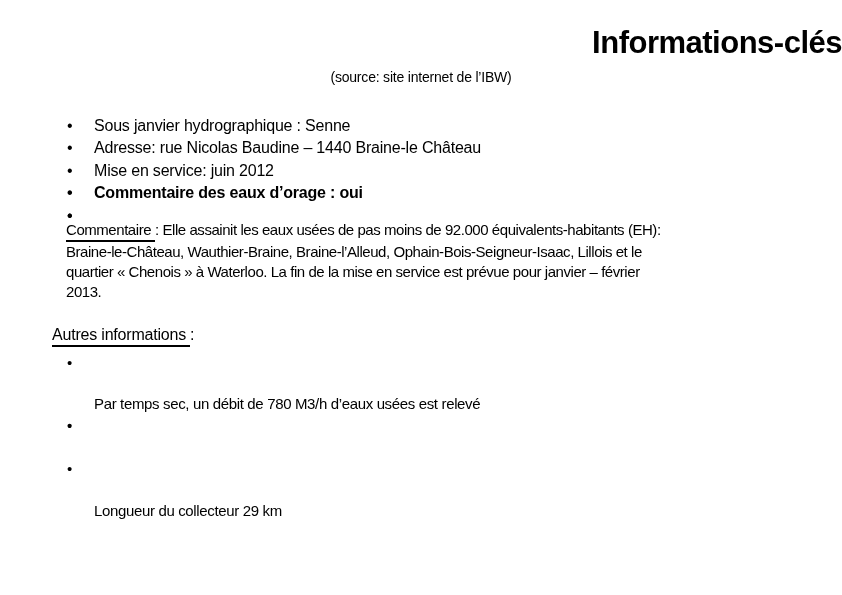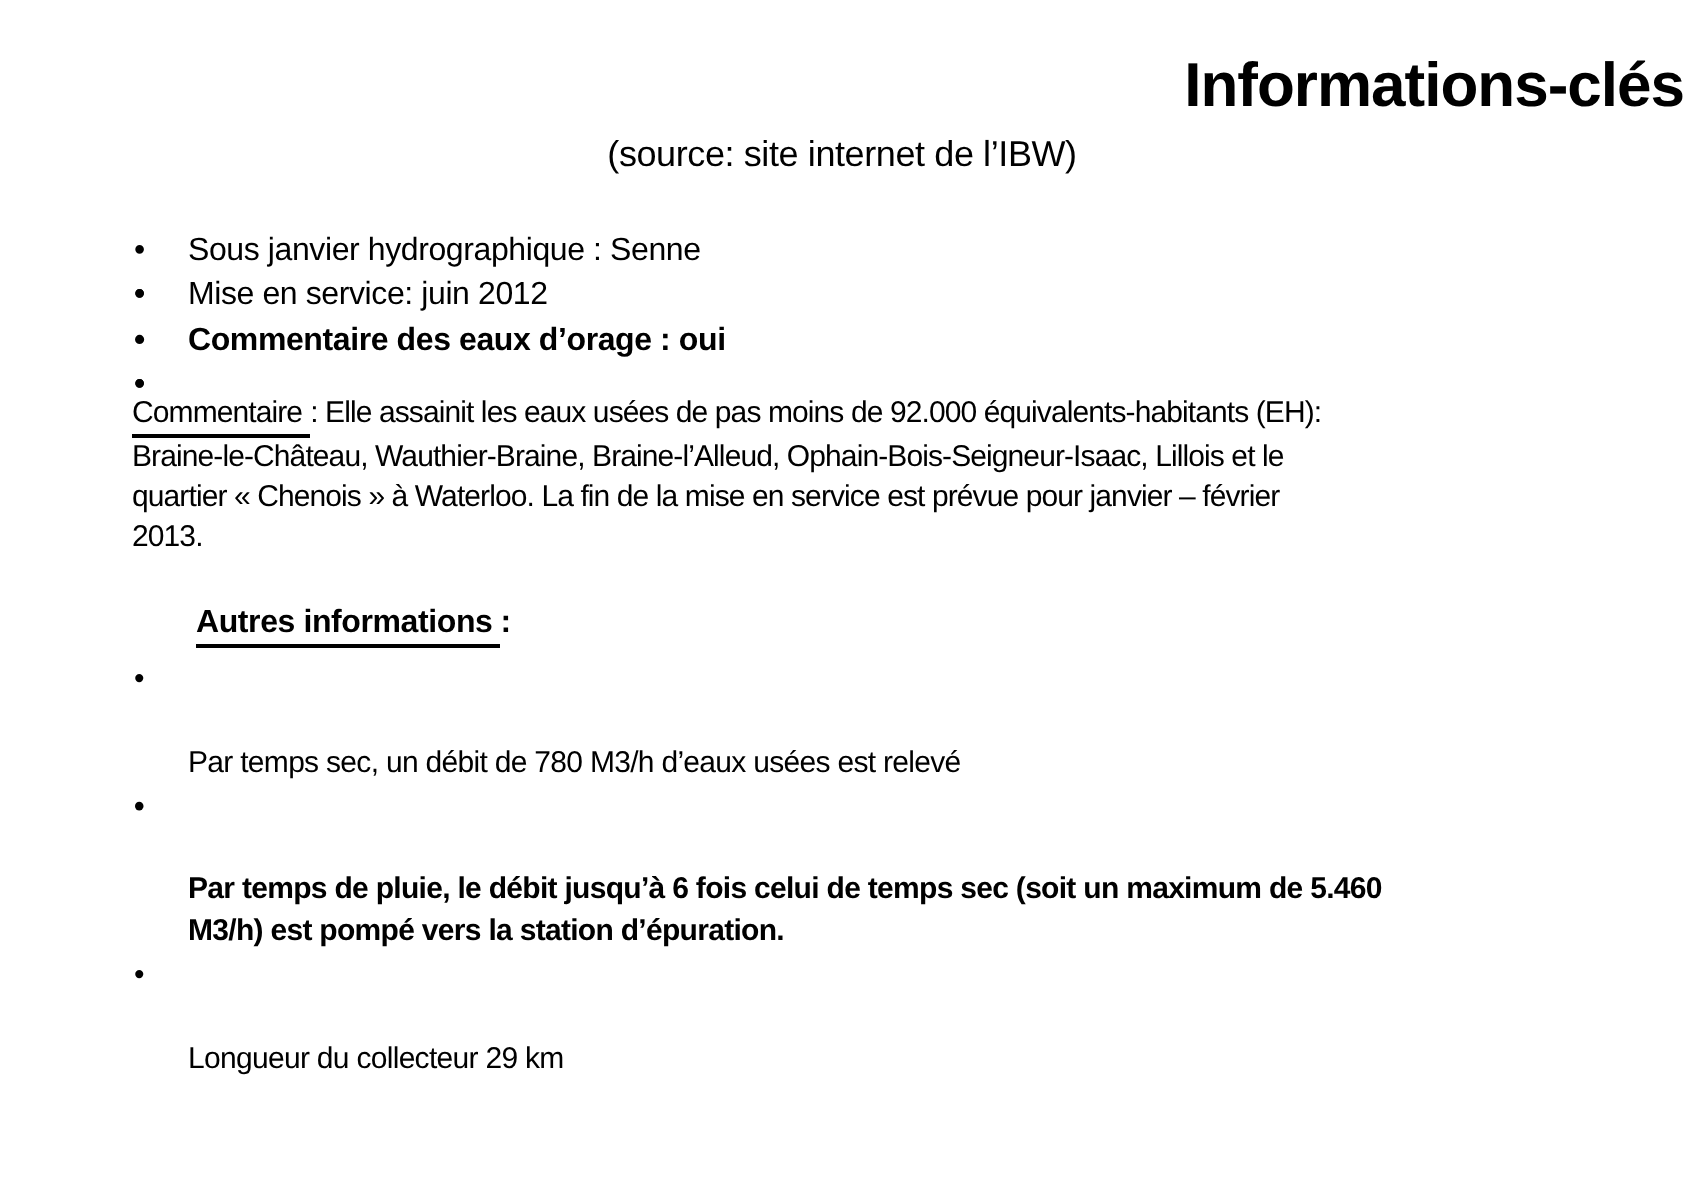--- a/index.html
+++ b/index.html
@@ -21,21 +21,21 @@
     margin-top: 24px;
     text-align: right;
     font-size: 31px;
     line-height: 37px;
     font-weight: bold;
     letter-spacing: -0.5px;
   }
   .slide-subtitle {
     margin-top: 5px;
     text-align: center;
-    font-size: 18px;
+    font-size: 14px;
     line-height: 22px;
     letter-spacing: -0.2px;
   }
   ul.bullets {
     list-style: none;
     margin: 0 30px 0 66px;
   }
   ul.bullets li {
     position: relative;
     padding-left: 28px;
@@ -59,22 +59,22 @@
     line-height: 20px;
     letter-spacing: -0.45px;
     white-space: pre-line;
   }
   .heading-label {
     display: inline-block;
     border-bottom: 2px solid #000000;
     padding-right: 4px;
   }
   .autres-heading {
-    margin: 23px 30px 0 98px;
-    font-weight: bold;
+    margin: 23px 30px 0 52px;
+    font-weight: normal;
     font-size: 16px;
     line-height: 20px;
     letter-spacing: -0.2px;
   }
   ul.autres {
     margin-top: 6px;
     font-size: 15px;
   }
   ul.autres li {
     line-height: 20.8px;
@@ -91,20 +91,21 @@
   <div class="slide-title">Informations-clés</div>
   <div class="slide-subtitle">(source: site internet de l’IBW)</div>
 
   <ul class="bullets facts">
     <li>
       <span class="bullet-dot">•</span>
       <span>Sous janvier hydrographique : Senne</span>
     </li>
     <li>
       <span class="bullet-dot">•</span>
+      <span>Adresse: rue Nicolas Baudine – 1440 Braine-le Château</span>
     </li>
     <li>
       <span class="bullet-dot">•</span>
       <span>Mise en service: juin 2012</span>
     </li>
     <li class="bold">
       <span class="bullet-dot">•</span>
       <span>Commentaire des eaux d’orage : oui</span>
     </li>
     <li>
@@ -122,22 +123,20 @@
 
   <p class="autres-heading"><span class="heading-label">Autres informations</span><span>:</span></p>
 
   <ul class="bullets autres">
     <li>
       <span class="bullet-dot">•</span>
       <span>Par temps sec, un débit de 780 M3/h d’eaux usées est relevé</span>
     </li>
     <li class="bold">
       <span class="bullet-dot">•</span>
-      <span>Par temps de pluie, le débit jusqu’à 6 fois celui de temps sec (soit un maximum de 5.460
-M3/h) est pompé vers la station d’épuration.</span>
     </li>
     <li>
       <span class="bullet-dot">•</span>
       <span>Longueur du collecteur 29 km</span>
     </li>
 
   </ul>
 
 </div>
 

